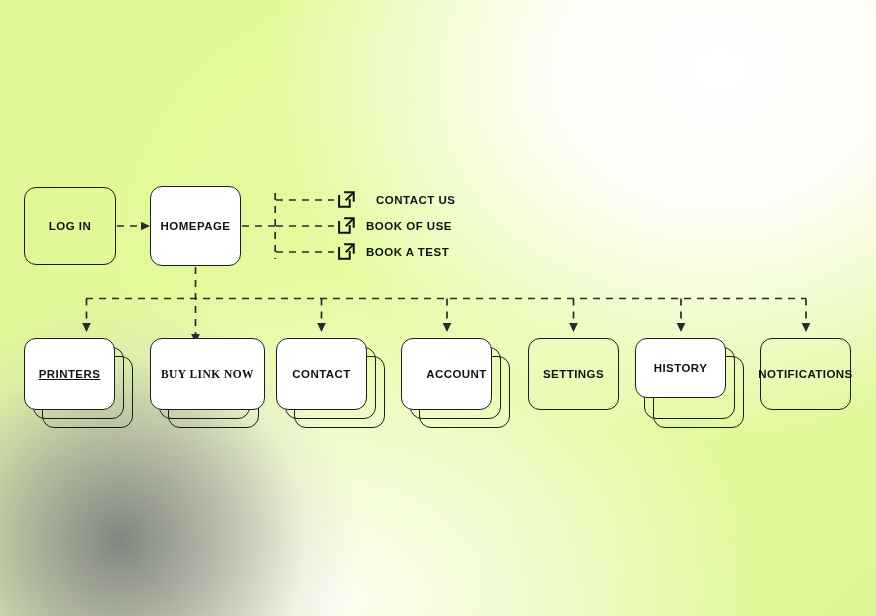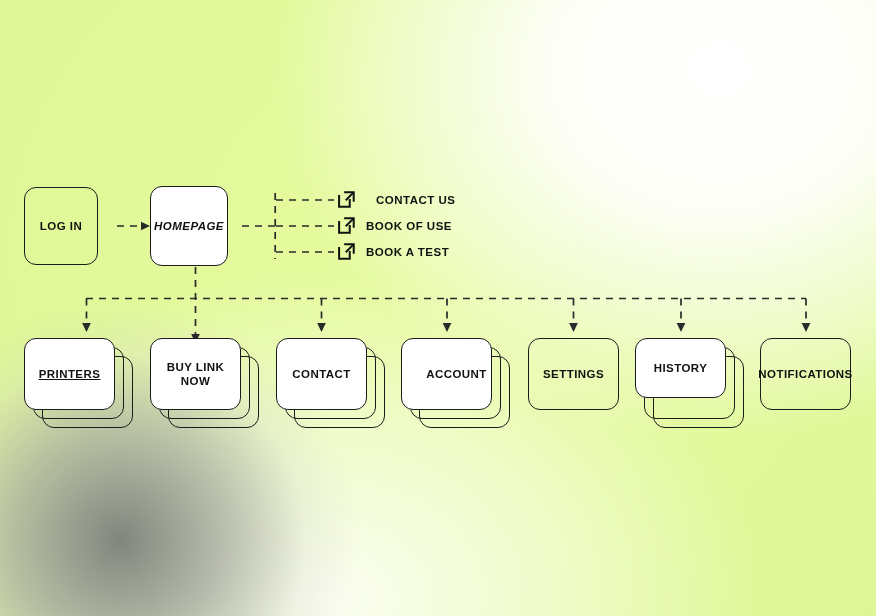--- a/index.html
+++ b/index.html
@@ -103,25 +103,25 @@
 
       <line x1="86.5" y1="298.5" x2="86.5" y2="330" marker-end="url(#ah)"></line>
       <line x1="321.5" y1="298.5" x2="321.5" y2="330" marker-end="url(#ah)"></line>
       <line x1="447" y1="298.5" x2="447" y2="330" marker-end="url(#ah)"></line>
       <line x1="573.5" y1="298.5" x2="573.5" y2="330" marker-end="url(#ah)"></line>
       <line x1="681" y1="298.5" x2="681" y2="330" marker-end="url(#ah)"></line>
       <line x1="806" y1="298.5" x2="806" y2="330" marker-end="url(#ah)"></line>
     </g>
   </svg>
 
-  <div class="node hollow" style="left:24px; top:187px; width:74px; height:78px;">
+  <div class="node hollow" style="left:24px; top:187px; width:92px; height:78px;">
     <span>LOG IN</span>
   </div>
 
-  <div class="node filled" style="left:150px; top:186px; width:78px; height:80px;font-style:italic;">
+  <div class="node filled" style="left:150px; top:186px; width:91px; height:80px;">
     <span>HOMEPAGE</span>
   </div>
 
   <div class="link-row" style="left:337px; top:190px;gap:20px;">
     <svg class="link-icon" viewBox="0 0 20 20">
       <path d="M2.2 6.4 L2.2 17.6 L13.4 17.6 L13.4 10.4" fill="none" stroke="#111" stroke-width="2.1" stroke-linecap="square"></path>
       <path d="M8.6 2.4 L17.6 2.4 L17.6 11.4" fill="none" stroke="#111" stroke-width="2.1" stroke-linecap="square"></path>
       <path d="M17.2 2.8 L9.2 10.8" fill="none" stroke="#111" stroke-width="2.1"></path>
     </svg>
     <span class="link-label">CONTACT US</span>
@@ -156,21 +156,21 @@
 
   <div class="stackcard" style="left:419px; top:356px; width:91px; height:72px;"></div>
   <div class="stackcard" style="left:410px; top:347px; width:91px; height:72px;"></div>
 
   <div class="stackcard" style="left:653px; top:356px; width:91px; height:72px;"></div>
   <div class="stackcard" style="left:644px; top:347px; width:91px; height:72px;"></div>
 
   <div class="node filled" style="left:24px; top:338px; width:91px; height:72px;text-decoration:underline;">
     <span>PRINTERS</span>
   </div>
-  <div class="node filled" style="left:150px; top:338px; width:91px; height:72px;">
+  <div class="node filled" style="left:150px; top:338px; width:115px; height:72px;font-family:Liberation Serif, serif;">
     <span>BUY LINK NOW</span>
   </div>
   <div class="node filled" style="left:276px; top:338px; width:91px; height:72px;">
     <span>CONTACT</span>
   </div>
   <div class="node filled" style="left:401px; top:338px; width:91px; height:72px;padding-left:20px;">
     <span>ACCOUNT</span>
   </div>
   <div class="node hollow" style="left:528px; top:338px; width:91px; height:72px;">
     <span>SETTINGS</span>

